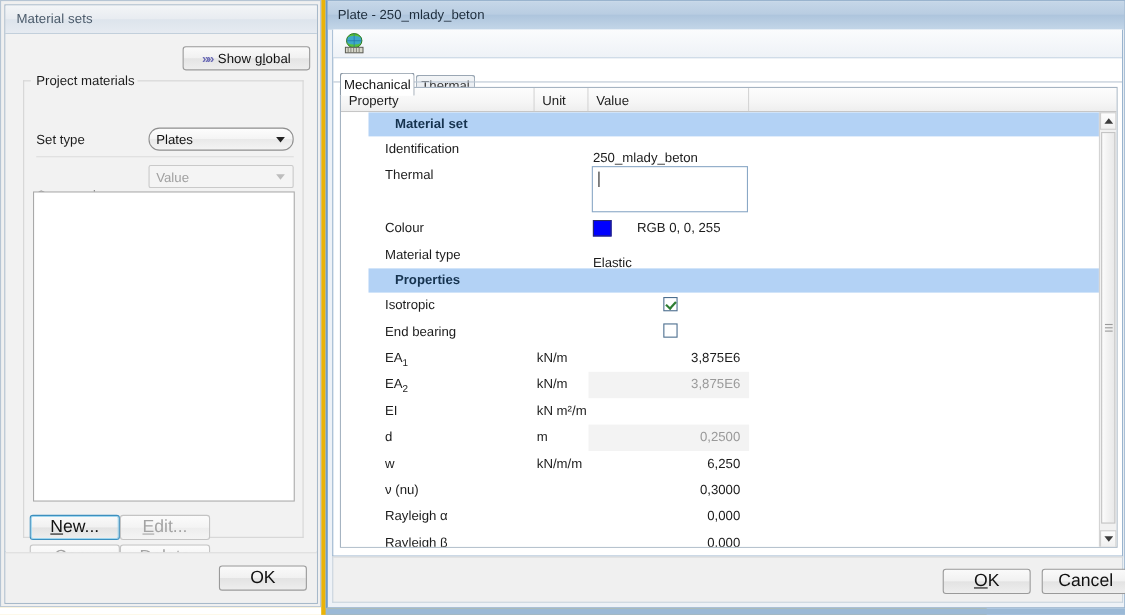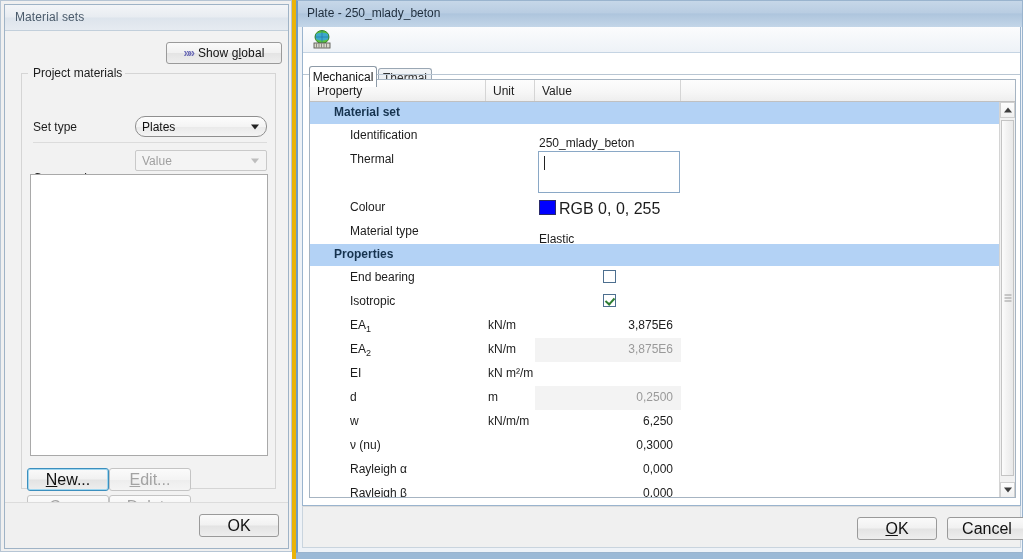--- a/index.html
+++ b/index.html
@@ -296,20 +296,21 @@
     width: 691px; height: 396px;
     background: #ffffff;
     overflow: hidden;
   }
 
   .section-row {
     position: relative;
     height: 22px;
     background: #b3d2f5;
     box-sizing: border-box;
+    margin-left: 25px;
   }
   .section-row .sec-label {
     position: absolute; left: 24px; top: 3px;
     font-size: 12px; font-weight: bold; color: #16334f;
   }
 
   .prop-row { position: relative; height: 24px; box-sizing: border-box; }
   .prop-row .p-name {
     position: absolute; left: 40px; top: 4px;
     font-size: 12px; color: #1c1c1c;
@@ -336,21 +337,21 @@
   }
   .p-val-right.dim { color: #9a9a9a; }
 
   .swatch {
     position: absolute; left: 4px; top: 4px;
     width: 17px; height: 15px;
     background: #0000ff;
     border: 1px solid #2a2a6a;
     box-sizing: border-box;
   }
-  .swatch-text { position: absolute; left: 24px; top: 4px; font-size: 16px; color: #1c1c1c; }
+  .swatch-text { position: absolute; left: 44px; top: 4px; font-size: 12px; color: #1c1c1c; }
 
   .comments-row { position: relative; height: 48px; }
   .comments-row .p-name { position: absolute; left: 40px; top: 4px; font-size: 12px; color: #1c1c1c; }
   .comments-box {
     position: absolute;
     left: 228px; top: 3px;
     width: 142px; height: 42px;
     background: #ffffff;
     border: 1px solid #8aa8c6;
     box-sizing: border-box;
@@ -580,30 +581,30 @@
             <div class="p-valcell">
               <span class="p-val-left">Elastic</span>
             </div>
           </div>
 
           <div class="section-row">
             <span class="sec-label">Properties</span>
           </div>
 
           <div class="prop-row">
+            <span class="p-name">Isotropic</span>
+            <div class="p-valcell">
+              <span class="chk checked"></span>
+            </div>
+          </div>
+
+          <div class="prop-row">
             <span class="p-name">End bearing</span>
             <div class="p-valcell">
               <span class="chk"></span>
-            </div>
-          </div>
-
-          <div class="prop-row">
-            <span class="p-name">Isotropic</span>
-            <div class="p-valcell">
-              <span class="chk checked"></span>
             </div>
           </div>
 
           <div class="prop-row">
             <span class="p-name"><span>EA</span><sub>1</sub></span>
             <span class="p-unit">kN/m</span>
             <div class="p-valcell">
               <span class="p-val-right">3,875E6</span>
             </div>
           </div>

